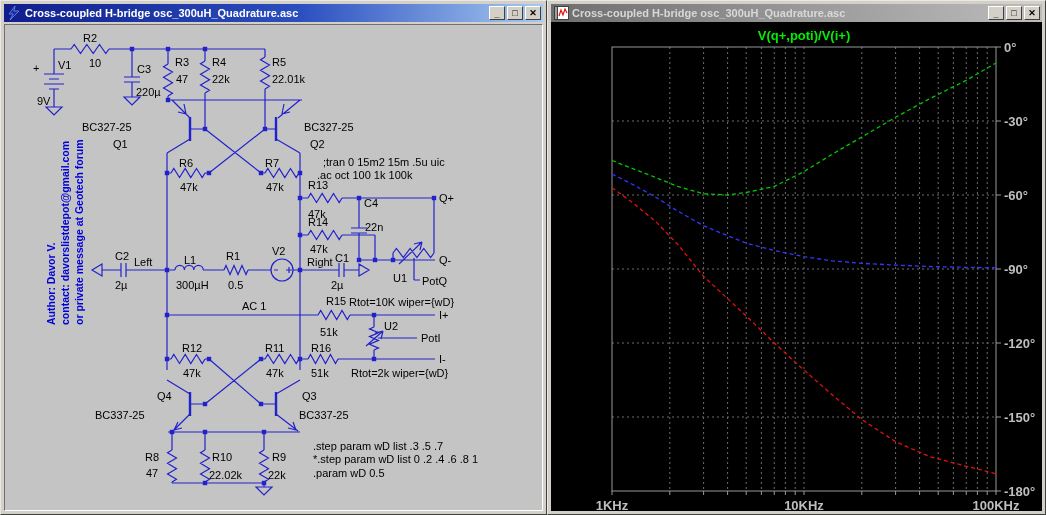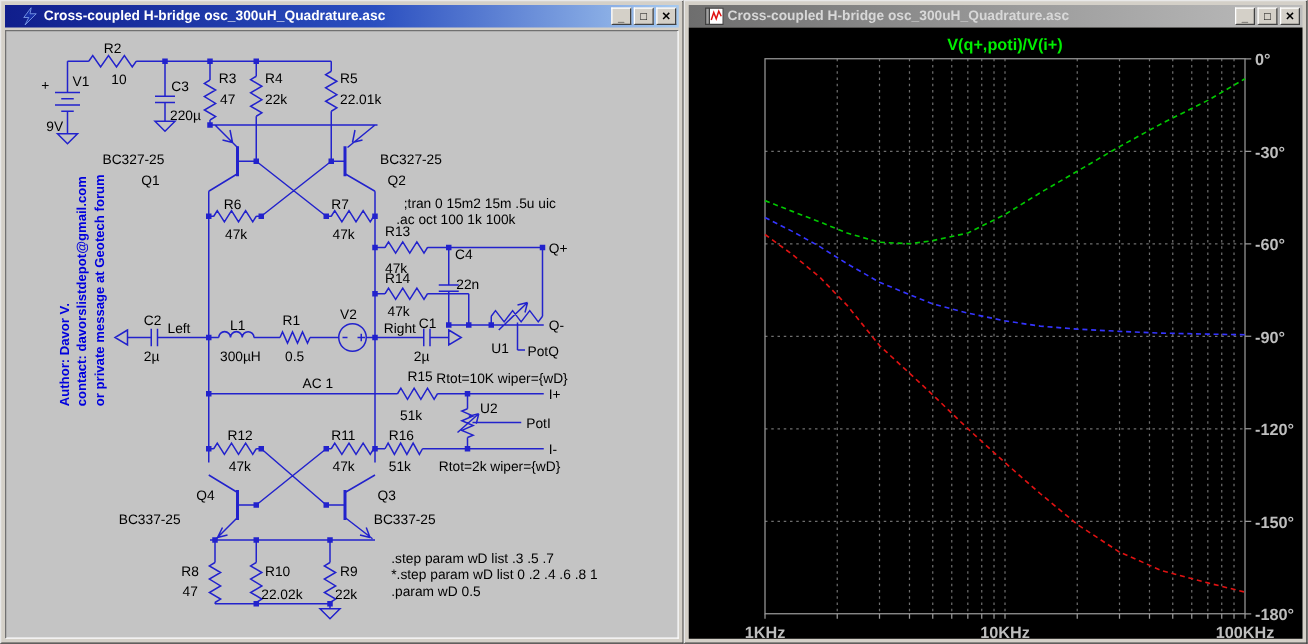--- a/index.html
+++ b/index.html
@@ -1,21 +1,21 @@
 <!DOCTYPE html>
 <html><head>
 <meta charset="utf-8">
 <style>
   html,body{margin:0;padding:0;background:#808080;width:1046px;height:515px;overflow:hidden;
     font-family:"Liberation Sans",sans-serif;}
   .window{position:absolute;background:#D4D0C8;border:1px solid #404040;box-sizing:border-box;}
   #win-left{left:0;top:0;width:547px;height:515px;border-left-color:#E8E8E8;border-top-color:#E8E8E8;}
   #win-right{left:547px;top:0;width:499px;height:515px;border-left-color:#E8E8E8;border-top-color:#E8E8E8;}
   .titlebar{position:absolute;left:3px;right:3px;top:3px;height:18px;display:flex;align-items:center;
-    gap:3px;padding-left:12px;box-sizing:border-box;}
+    gap:3px;padding-left:2px;box-sizing:border-box;}
   .titlebar.active{background:linear-gradient(90deg,#101E8C 0%,#2B4FC0 55%,#A6CAF0 100%);}
   .titlebar.inactive{background:linear-gradient(90deg,#6E6E6E 0%,#9C9C9C 55%,#BCBCBC 100%);}
   .ttext{font-size:11px;font-weight:bold;white-space:nowrap;flex:1;overflow:hidden;}
   .active .ttext{color:#FFFFFF;}
   .inactive .ttext{color:#D8D8D8;}
   .ticon{width:16px;height:15px;display:flex;align-items:center;justify-content:center;flex:0 0 auto;}
   .tbtns{display:flex;gap:2px;padding-right:2px;flex:0 0 auto;}
   .tbtn{width:16px;height:14px;background:#D4D0C8;border:1px solid;border-color:#FFFFFF #404040 #404040 #FFFFFF;
     font:bold 9px "Liberation Sans",sans-serif;color:#000;display:flex;align-items:flex-end;justify-content:center;
     padding:0;line-height:9px;}

